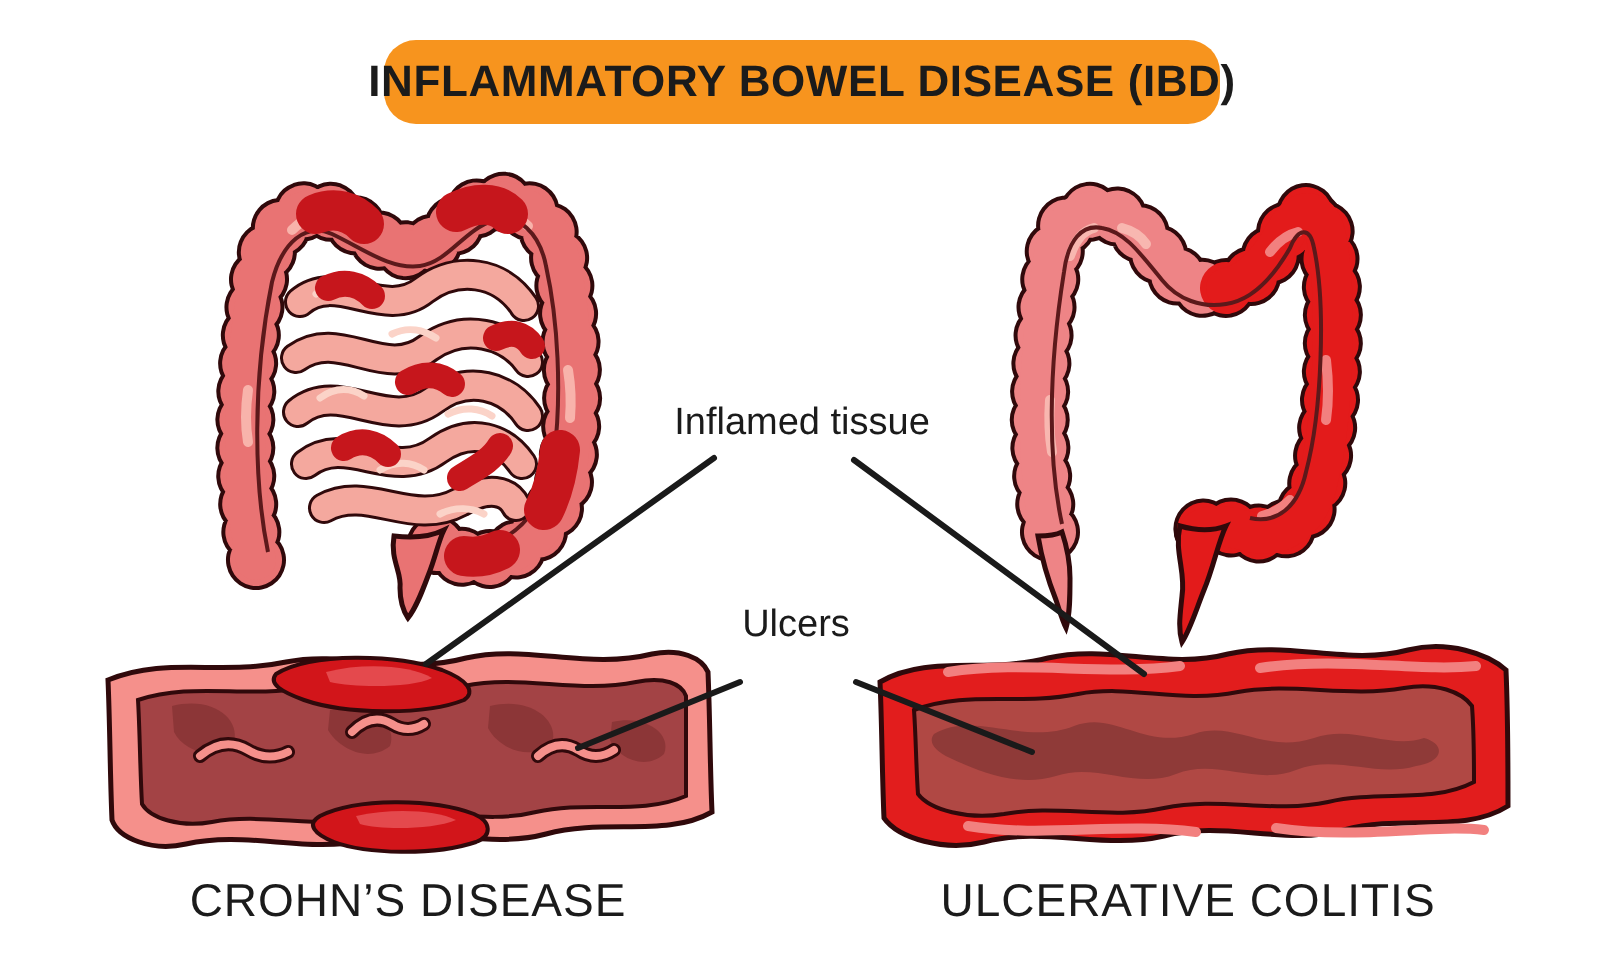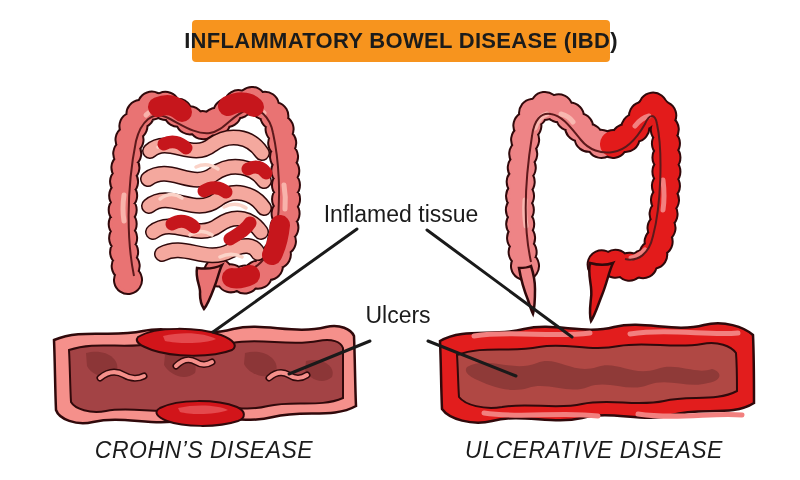--- a/index.html
+++ b/index.html
@@ -3,36 +3,36 @@
 <meta charset="utf-8">
 <style>
   html,body{margin:0;padding:0}
   body{
     width:800px;height:480px;position:relative;overflow:hidden;
     background:#ffffff;
     font-family:"Liberation Sans","DejaVu Sans",sans-serif;
   }
   .banner{
     position:absolute;left:192px;top:20px;width:418px;height:42px;
-    background:var(--banner-orange,#F7941E);border-radius:4px;
+    background:var(--banner-orange,#F7941E);border-radius:16px;
     display:flex;align-items:center;justify-content:center;
   }
   .banner span{
     font-weight:bold;font-size:22px;letter-spacing:.3px;
     color:var(--text-dark,#1B1B1B);white-space:nowrap;
   }
   .label{
-    position:absolute;font-size:23px;color:var(--text-dark,#1B1B1B);
+    position:absolute;font-size:19px;color:var(--text-dark,#1B1B1B);
     white-space:nowrap;transform:translateX(-50%);
   }
   #inflamed-label{left:401px;top:201px}
   #ulcers-label{left:398px;top:302px}
   .caption{
     position:absolute;top:437px;font-size:23px;letter-spacing:.5px;
-    color:var(--text-dark,#1B1B1B);white-space:nowrap;transform:translateX(-50%);font-style:italic;
+    color:var(--text-dark,#1B1B1B);white-space:nowrap;transform:translateX(-50%);
   }
   #caption-left{left:204px}
   #caption-right{left:594px}
   svg.scene{position:absolute;left:0;top:0}
 
   
   .ol   {stroke:var(--outline,#30090B);fill:none}
   .colon{stroke:var(--colon-pink,#E97373);fill:none}
   .si   {stroke:var(--small-intestine,#F4A89E);fill:none}
   .sihl {stroke:var(--si-highlight,#FBD3C8);fill:none}
@@ -200,13 +200,13 @@
 <div class="banner">
   <span>INFLAMMATORY BOWEL DISEASE (IBD)</span>
 </div>
 
 <div class="label" id="inflamed-label">Inflamed tissue</div>
 
 <div class="label" id="ulcers-label">Ulcers</div>
 
 <div class="caption" id="caption-left">CROHN’S DISEASE</div>
 
-<div class="caption" id="caption-right">ULCERATIVE DISEASE</div>
+<div class="caption" id="caption-right">ULCERATIVE COLITIS</div>
 
 </body></html>

